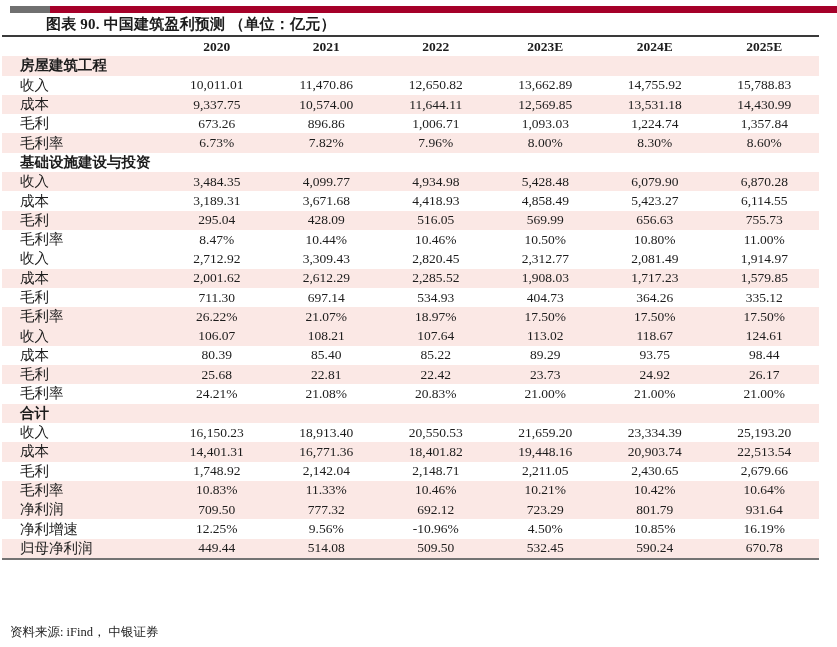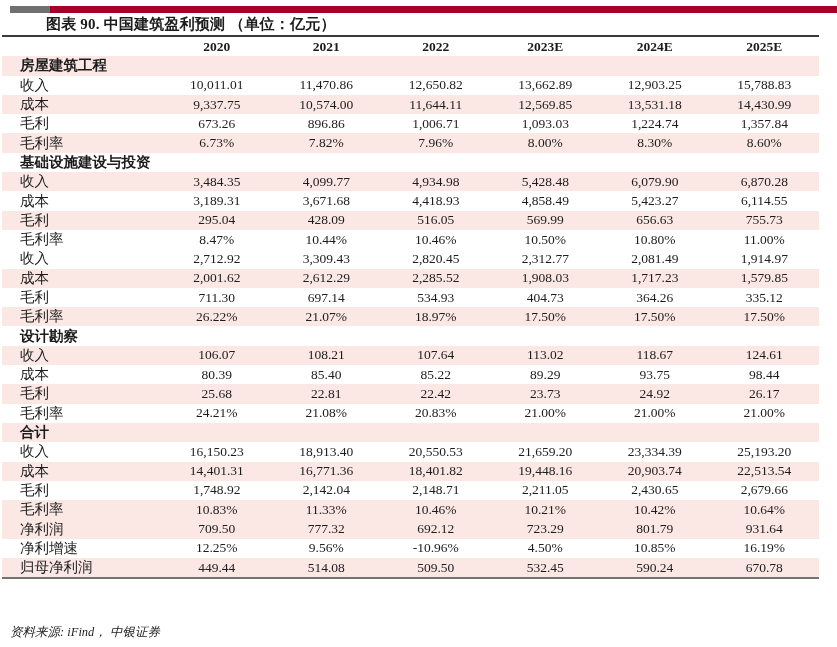--- a/index.html
+++ b/index.html
@@ -43,21 +43,21 @@
   .label-col{
     width:142px;
     text-align:left;
     padding-left:18px;
     font-size:14.5px;
   }
   td.section{font-weight:bold;}
   tr.pink{background:var(--stripe-pink,#FBE8E5);}
   .source{
     position:absolute;top:624px;left:10px;
-    font-style:italic;font-size:12.5px;
+    font-size:12.5px;
     white-space:nowrap;
   }
 </style>
 </head>
 <body>
 
 <div class="accent-bar">
   <div class="accent-gray"></div>
   <div class="accent-red"></div>
 </div>
@@ -85,21 +85,21 @@
         <td></td>
         <td></td>
         <td></td>
       </tr>
       <tr>
         <td class="label-col">收入</td>
         <td>10,011.01</td>
         <td>11,470.86</td>
         <td>12,650.82</td>
         <td>13,662.89</td>
-        <td>12,903.25</td>
+        <td>14,755.92</td>
         <td>15,788.83</td>
       </tr>
       <tr class="pink">
         <td class="label-col">成本</td>
         <td>9,337.75</td>
         <td>10,574.00</td>
         <td>11,644.11</td>
         <td>12,569.85</td>
         <td>13,531.18</td>
         <td>14,430.99</td>
@@ -195,29 +195,20 @@
         <td>335.12</td>
       </tr>
       <tr class="pink">
         <td class="label-col">毛利率</td>
         <td>26.22%</td>
         <td>21.07%</td>
         <td>18.97%</td>
         <td>17.50%</td>
         <td>17.50%</td>
         <td>17.50%</td>
-      </tr>
-      <tr>
-        <td class="label-col section">设计勘察</td>
-        <td></td>
-        <td></td>
-        <td></td>
-        <td></td>
-        <td></td>
-        <td></td>
       </tr>
       <tr class="pink">
         <td class="label-col">收入</td>
         <td>106.07</td>
         <td>108.21</td>
         <td>107.64</td>
         <td>113.02</td>
         <td>118.67</td>
         <td>124.61</td>
       </tr>

